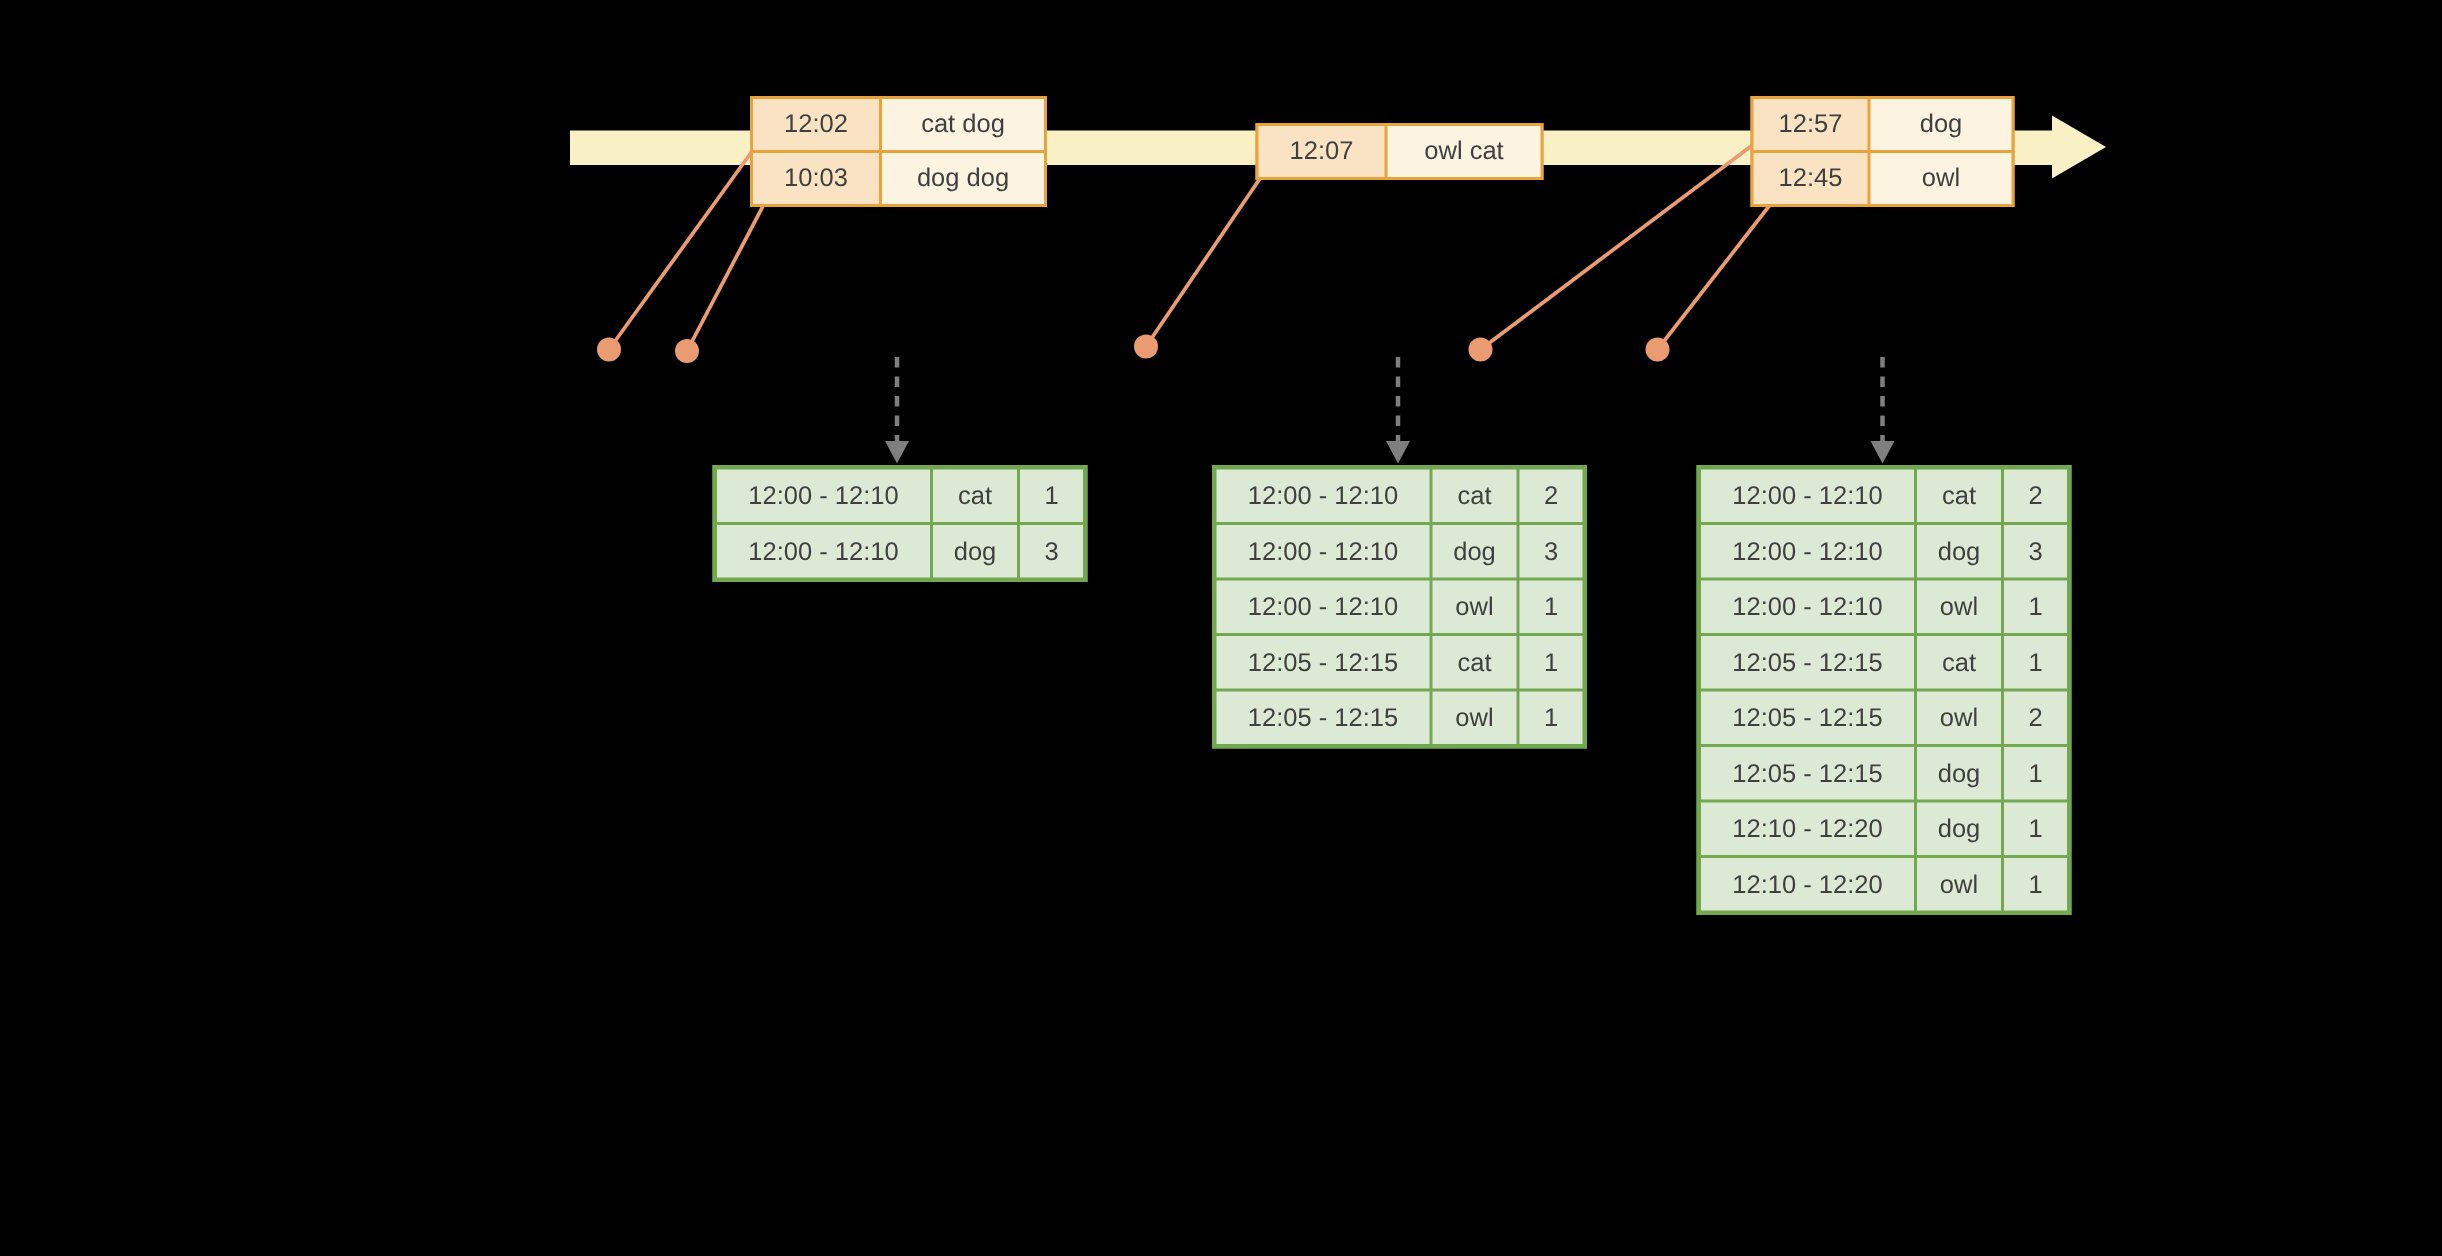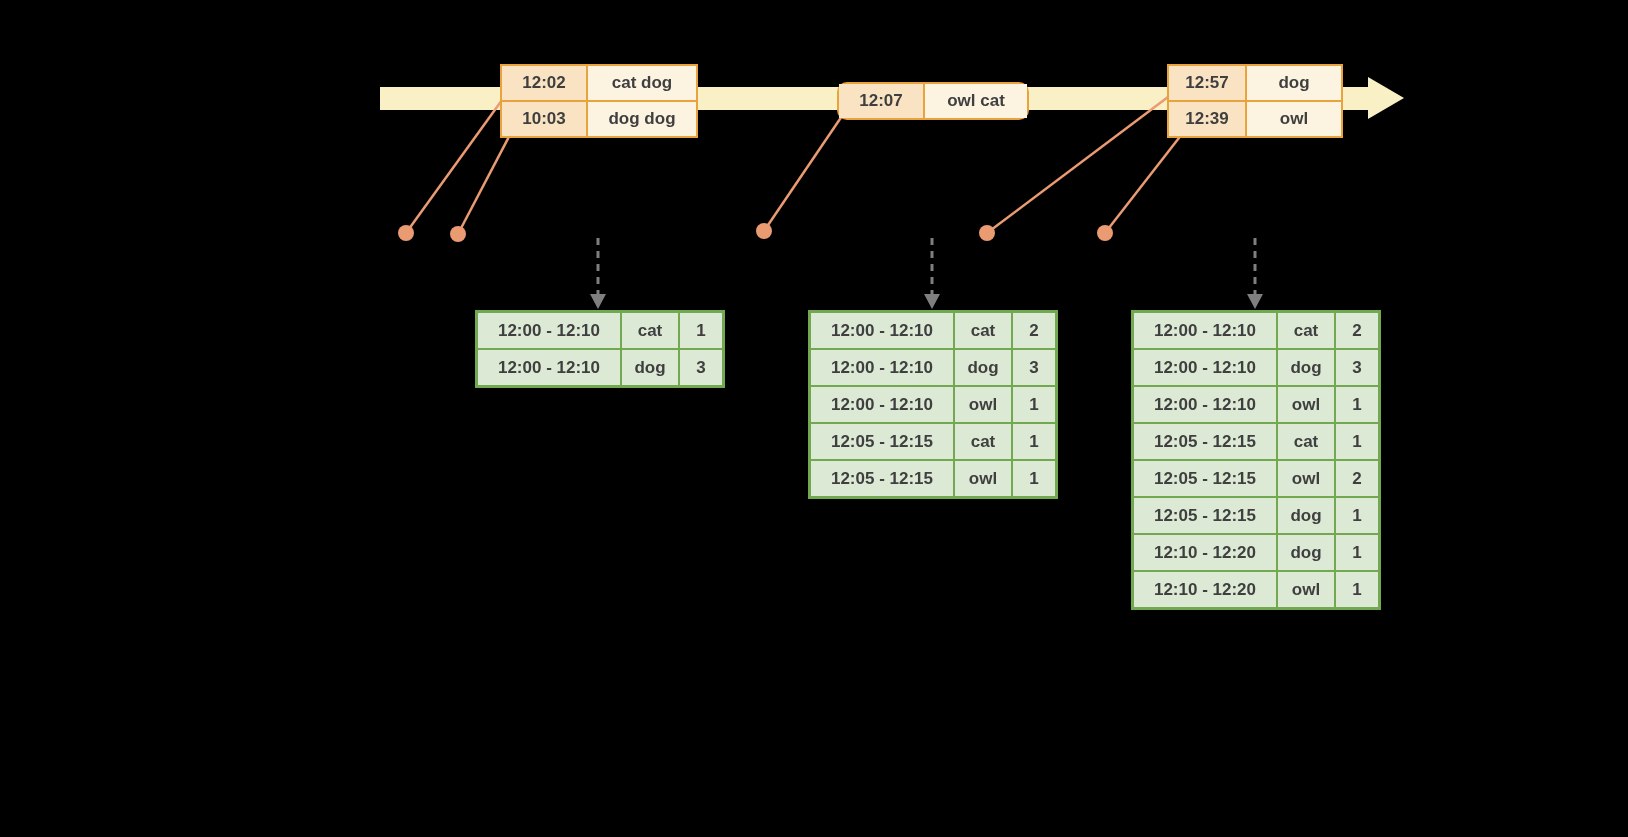--- a/index.html
+++ b/index.html
@@ -5,21 +5,20 @@
   * { box-sizing: border-box; }
   html, body { margin: 0; padding: 0; background: #000; }
   .canvas {
     position: relative;
     width: 1628px;
     height: 837px;
     background: var(--background, #000000);
     overflow: hidden;
     font-family: "Liberation Sans", sans-serif;
     color: var(--text, #3f3f3f);
-    font-weight: bold;
   }
 
   
   .timeline-shaft {
     position: absolute; left: 380px; top: 87px;
     width: 988px; height: 23px;
     background: var(--timeline-fill, #faf0c6);
     z-index: 1;
   }
   .timeline-head {
@@ -100,29 +99,29 @@
     </g>
   </svg>
 
   <div class="etable" style="left:500px; top:64px; grid-template-columns:84px 108px;">
     <div class="cell time">12:02</div>
     <div class="cell words">cat dog</div>
     <div class="cell time">10:03</div>
     <div class="cell words">dog dog</div>
   </div>
 
-  <div class="etable" style="left:837px; top:82px; grid-template-columns:84px 102px;border-radius:10px;">
+  <div class="etable" style="left:837px; top:82px; grid-template-columns:84px 102px;">
     <div class="cell time">12:07</div>
     <div class="cell words">owl cat</div>
   </div>
 
   <div class="etable" style="left:1167px; top:64px; grid-template-columns:76px 94px;">
     <div class="cell time">12:57</div>
     <div class="cell words">dog</div>
-    <div class="cell time">12:39</div>
+    <div class="cell time">12:45</div>
     <div class="cell words">owl</div>
   </div>
 
   <div class="rtable" style="left:475px; top:310px; grid-template-columns:142px 56px 42px;">
     <div class="cell">12:00 - 12:10</div>
     <div class="cell">cat</div>
     <div class="cell">1</div>
     <div class="cell">12:00 - 12:10</div>
     <div class="cell">dog</div>
     <div class="cell">3</div>

